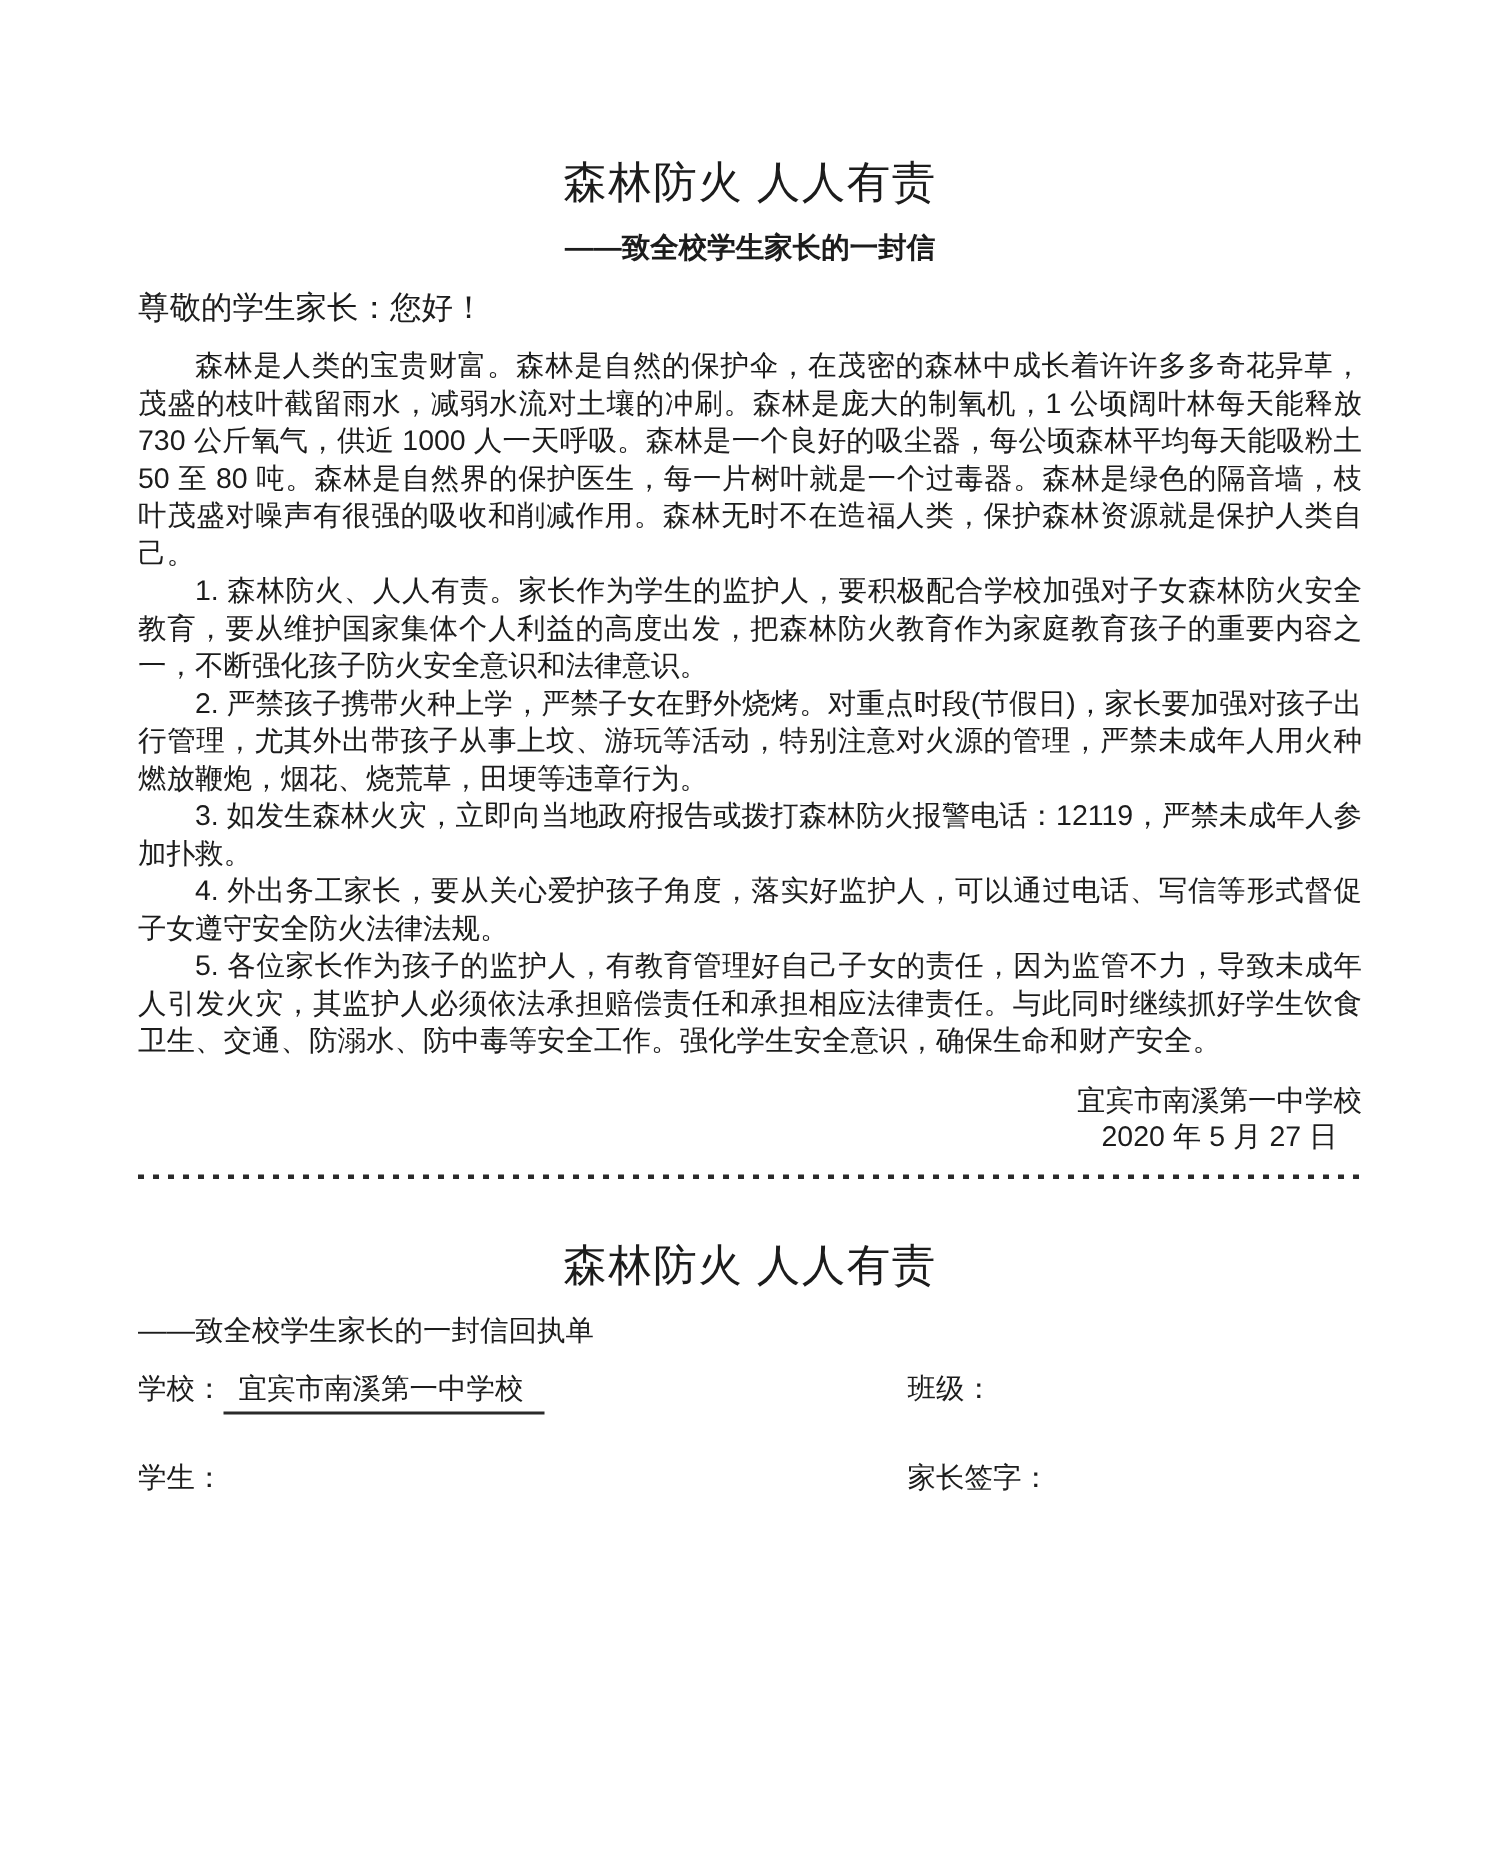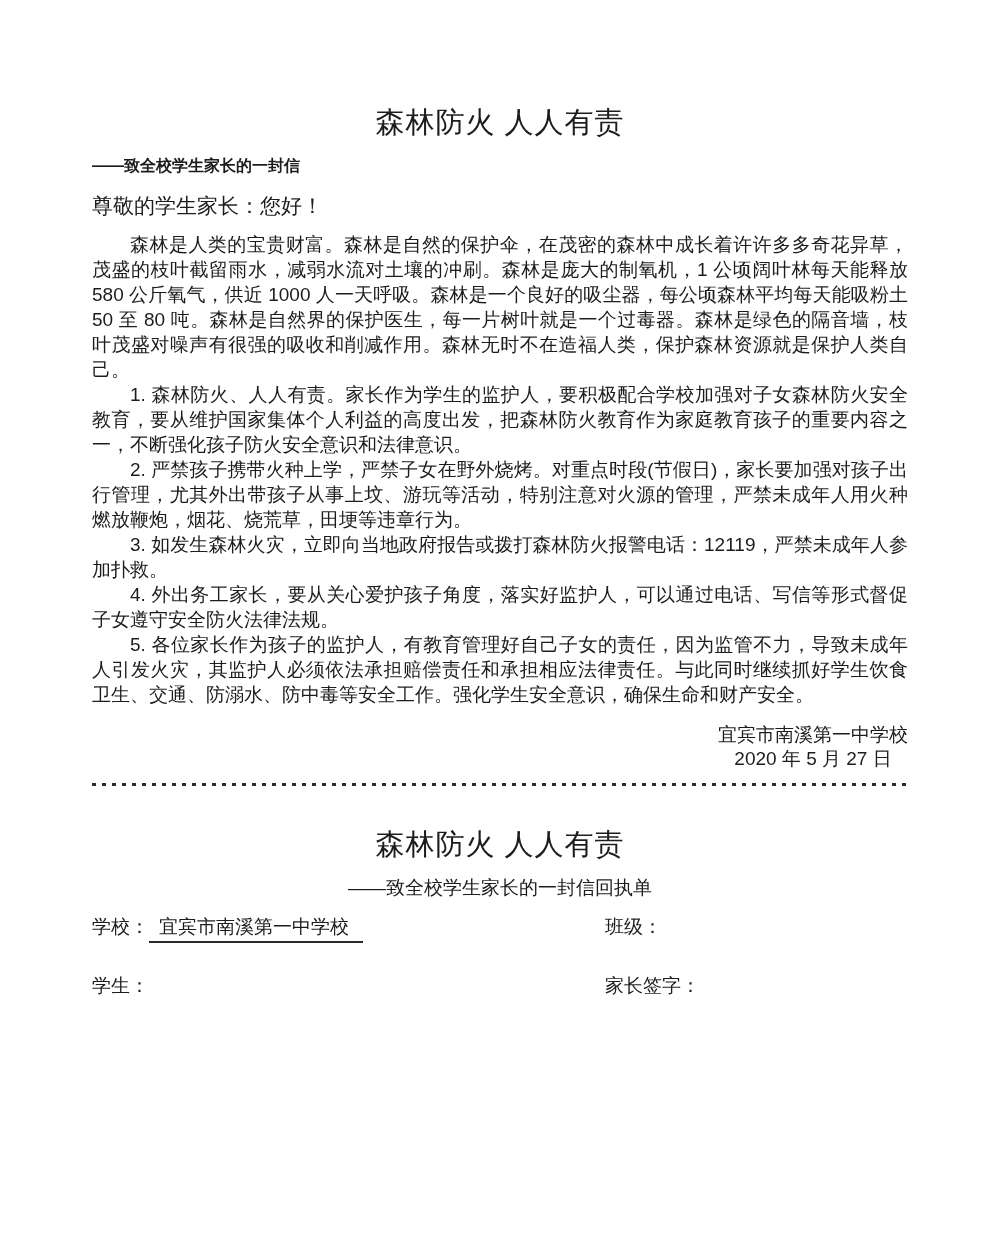--- a/index.html
+++ b/index.html
@@ -18,22 +18,22 @@
     overflow: hidden;
   }
   .doc-title {
     text-align: center;
     font-size: 29px;
     font-weight: 400;
     line-height: 36px;
     letter-spacing: 1px;
   }
   .doc-subtitle {
-    text-align: left;
-    font-size: 16px;
+    text-align: center;
+    font-size: 19px;
     font-weight: 700;
     line-height: 24px;
     margin-top: 14px;
   }
   .salutation {
     font-size: 21px;
     line-height: 28px;
     margin-top: 14px;
   }
   .body-text {
@@ -65,21 +65,21 @@
   }
   .receipt-title {
     margin-top: 40px;
     text-align: center;
     font-size: 29px;
     font-weight: 400;
     line-height: 36px;
     letter-spacing: 1px;
   }
   .receipt-subtitle {
-    text-align: center;
+    text-align: left;
     font-size: 19px;
     font-weight: 400;
     line-height: 24px;
     margin-top: 14px;
   }
   .receipt-form {
     margin-top: 14px;
     font-size: 19px;
   }
   .form-row {
@@ -102,21 +102,21 @@
 
 <div class="page">
 
   <div class="doc-title">森林防火 人人有责</div>
 
   <div class="doc-subtitle">——致全校学生家长的一封信</div>
 
   <div class="salutation">尊敬的学生家长：您好！</div>
 
   <div class="body-text">
-    <p>森林是人类的宝贵财富。森林是自然的保护伞，在茂密的森林中成长着许许多多奇花异草，茂盛的枝叶截留雨水，减弱水流对土壤的冲刷。森林是庞大的制氧机，1 公顷阔叶林每天能释放 580 公斤氧气，供近 1000 人一天呼吸。森林是一个良好的吸尘器，每公顷森林平均每天能吸粉土 50 至 80 吨。森林是自然界的保护医生，每一片树叶就是一个过毒器。森林是绿色的隔音墙，枝叶茂盛对噪声有很强的吸收和削减作用。森林无时不在造福人类，保护森林资源就是保护人类自己。</p>
+    <p>森林是人类的宝贵财富。森林是自然的保护伞，在茂密的森林中成长着许许多多奇花异草，茂盛的枝叶截留雨水，减弱水流对土壤的冲刷。森林是庞大的制氧机，1 公顷阔叶林每天能释放 730 公斤氧气，供近 1000 人一天呼吸。森林是一个良好的吸尘器，每公顷森林平均每天能吸粉土 50 至 80 吨。森林是自然界的保护医生，每一片树叶就是一个过毒器。森林是绿色的隔音墙，枝叶茂盛对噪声有很强的吸收和削减作用。森林无时不在造福人类，保护森林资源就是保护人类自己。</p>
     <p>1. 森林防火、人人有责。家长作为学生的监护人，要积极配合学校加强对子女森林防火安全教育，要从维护国家集体个人利益的高度出发，把森林防火教育作为家庭教育孩子的重要内容之一，不断强化孩子防火安全意识和法律意识。</p>
     <p>2. 严禁孩子携带火种上学，严禁子女在野外烧烤。对重点时段(节假日)，家长要加强对孩子出行管理，尤其外出带孩子从事上坟、游玩等活动，特别注意对火源的管理，严禁未成年人用火种燃放鞭炮，烟花、烧荒草，田埂等违章行为。</p>
     <p>3. 如发生森林火灾，立即向当地政府报告或拨打森林防火报警电话：12119，严禁未成年人参加扑救。</p>
     <p>4. 外出务工家长，要从关心爱护孩子角度，落实好监护人，可以通过电话、写信等形式督促子女遵守安全防火法律法规。</p>
     <p>5. 各位家长作为孩子的监护人，有教育管理好自己子女的责任，因为监管不力，导致未成年人引发火灾，其监护人必须依法承担赔偿责任和承担相应法律责任。与此同时继续抓好学生饮食卫生、交通、防溺水、防中毒等安全工作。强化学生安全意识，确保生命和财产安全。</p>
   </div>
 
   <div class="signature">
     <div class="sig-inner">
       <div>宜宾市南溪第一中学校</div>

